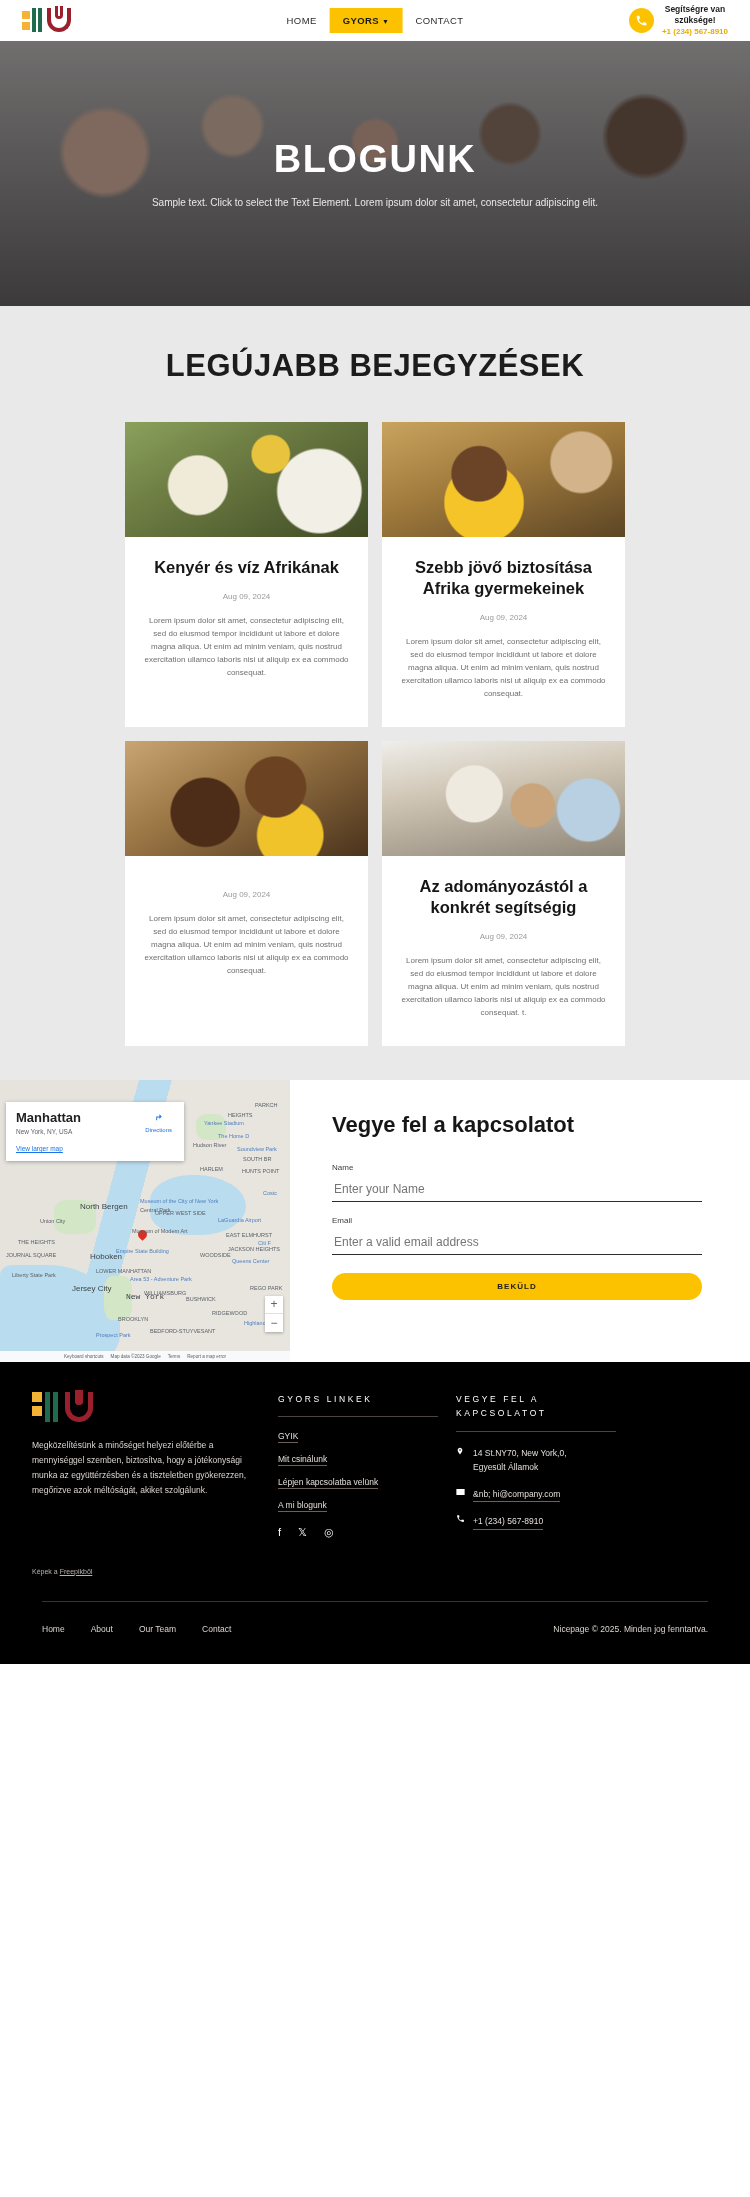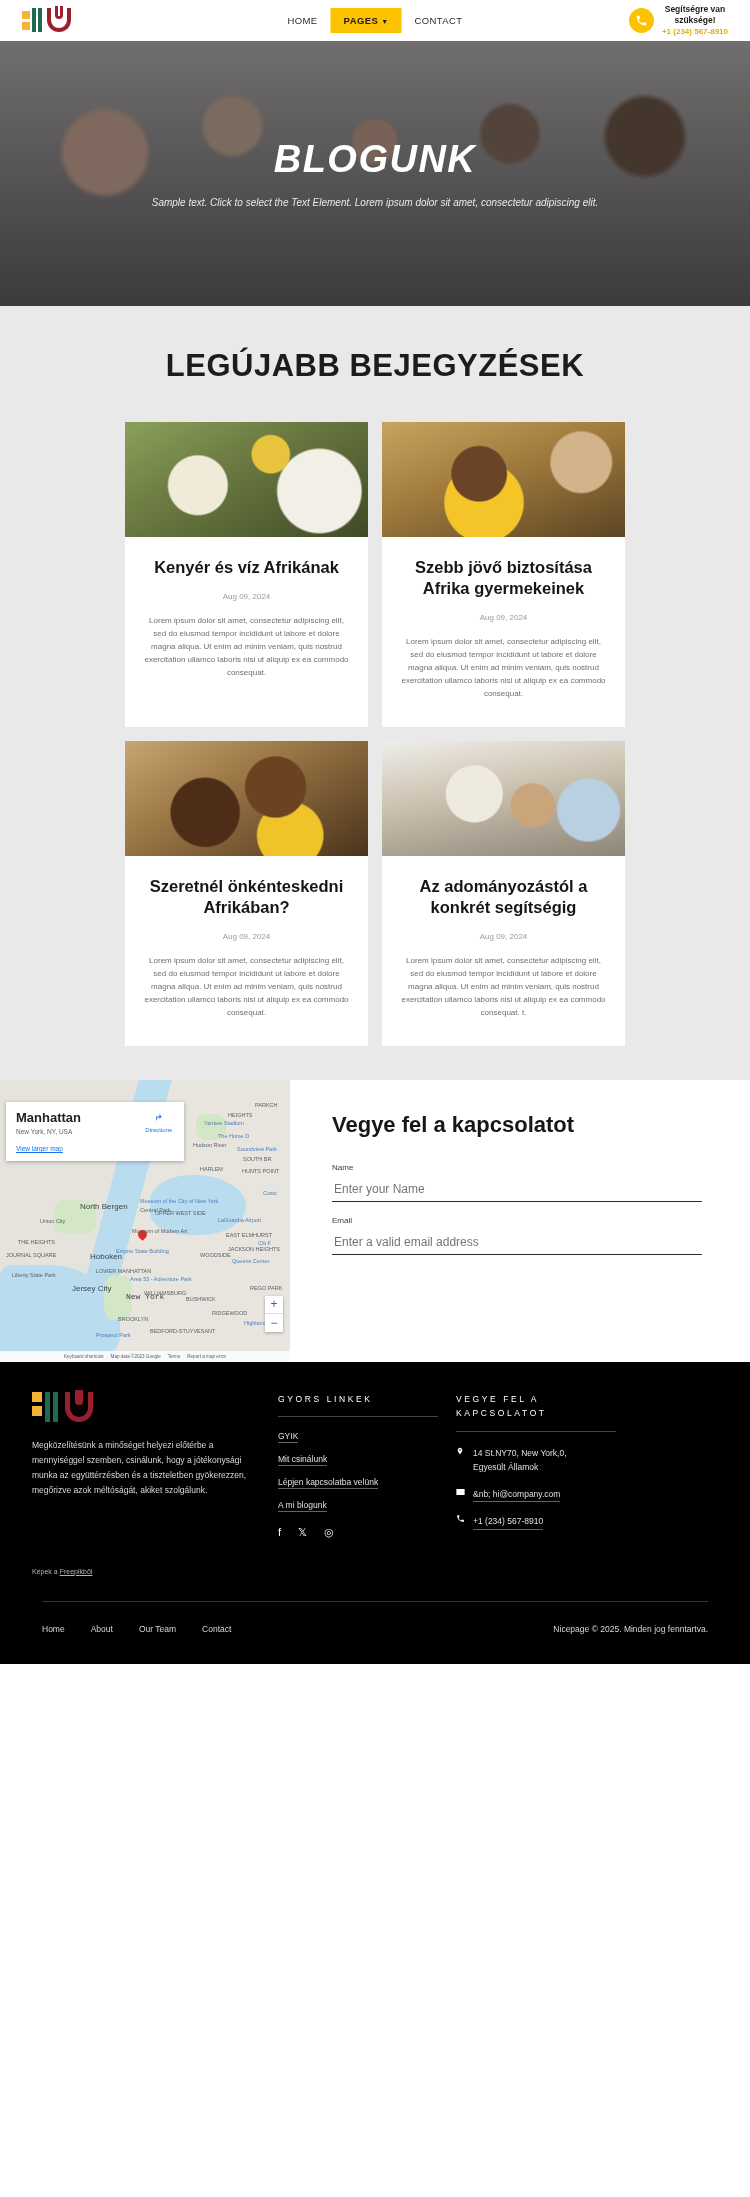--- a/index.html
+++ b/index.html
@@ -68,21 +68,21 @@
   .help-text .h1 { font-size: 8.5px; font-weight: 700; color: #1c1c1c; display: block; text-align: center; }
   .help-text .h2 { font-size: 8px; font-weight: 700; color: #e8ab00; display: block; margin-top: 2px; }
 
   
   .hero {
     height: 265px;
     position: relative;
     overflow: hidden;
     background: linear-gradient(160deg,#7e7a77 0%, #6b6765 40%, #4a4744 100%);
     display: flex; flex-direction: column;
-    align-items: center; justify-content: center; font-style: italic;
+    align-items: center; justify-content: center;
   }
   .hero-photo {
     position: absolute; inset: 0;
     background:
       radial-gradient(circle at 14% 42%, #e8b79a 0 6%, transparent 7%),
       radial-gradient(circle at 31% 32%, #ddbb9e 0 5%, transparent 6%),
       radial-gradient(circle at 50% 38%, #d9a98c 0 5%, transparent 6%),
       radial-gradient(circle at 68% 35%, #8a6a52 0 5%, transparent 6%),
       radial-gradient(circle at 86% 36%, #6e4c36 0 5.5%, transparent 6.5%),
       linear-gradient(180deg,#c9c4bd 0%, #b0aaa3 22%, #8d8782 55%, #5c5652 100%);
@@ -289,21 +289,21 @@
     </div>
     <div class="logo-bar"></div>
     <div class="logo-bar"></div>
     <div class="logo-u">
       <div class="logo-u-inner"></div>
     </div>
   </div>
 
   <nav class="nav">
     <a href="#"><span>HOME</span></a>
-    <a href="#" class="active"><span>PAGES</span><span class="caret">▼</span></a>
+    <a href="#" class="active"><span>GYORS</span><span class="caret">▼</span></a>
     <a href="#"><span>CONTACT</span></a>
   </nav>
 
   <div class="help">
     <div class="help-circle">
       <svg width="13" height="13" viewBox="0 0 24 24" fill="#fff">
           <path d="M6.6 10.8c1.4 2.8 3.8 5.1 6.6 6.6l2.2-2.2c.3-.3.7-.4 1-.2 1.1.4 2.4.6 3.6.6.6 0 1 .4 1 1V20c0 .6-.4 1-1 1C10.6 21 3 13.4 3 4c0-.6.4-1 1-1h3.5c.6 0 1 .4 1 1 0 1.3.2 2.5.6 3.6.1.3 0 .7-.2 1l-2.3 2.2z"></path>
         </svg>
     </div>
     <div class="help-text">
@@ -342,21 +342,20 @@
       <div class="card-body">
         <h3 class="card-title">Szebb jövő biztosítása Afrika gyermekeinek</h3>
         <div class="card-date">Aug 09, 2024</div>
         <p class="card-text">Lorem ipsum dolor sit amet, consectetur adipiscing elit, sed do eiusmod tempor incididunt ut labore et dolore magna aliqua. Ut enim ad minim veniam, quis nostrud exercitation ullamco laboris nisi ut aliquip ex ea commodo consequat.</p>
       </div>
     </article>
 
     <article class="card">
       <div class="card-img ph3"></div>
       <div class="card-body">
-        <h3 class="card-title">Szeretnél önkénteskedni Afrikában?</h3>
         <div class="card-date">Aug 09, 2024</div>
         <p class="card-text">Lorem ipsum dolor sit amet, consectetur adipiscing elit, sed do eiusmod tempor incididunt ut labore et dolore magna aliqua. Ut enim ad minim veniam, quis nostrud exercitation ullamco laboris nisi ut aliquip ex ea commodo consequat.</p>
       </div>
     </article>
 
     <article class="card">
       <div class="card-img ph4"></div>
       <div class="card-body">
         <h3 class="card-title">Az adományozástól a konkrét segítségig</h3>
         <div class="card-date">Aug 09, 2024</div>
@@ -454,39 +453,40 @@
       <label>Name</label>
       <input type="text" placeholder="Enter your Name" style="">
     </div>
 
     <div class="field">
       <label>Email</label>
       <input type="text" placeholder="Enter a valid email address" style="">
     </div>
 
 
+    <button class="submit">BEKÜLD</button>
   </div>
 </section>
 
 <footer class="footer">
   <div class="footer-cols">
 
     <div class="f-brand">
       <div class="f-logo">
         <div class="f-logo-col">
           <div class="f-sq"></div>
           <div class="f-sq"></div>
         </div>
         <div class="f-bar"></div>
         <div class="f-bar"></div>
         <div class="f-u">
           <div class="f-u-inner"></div>
         </div>
       </div>
-      <p class="f-desc">Megközelítésünk a minőséget helyezi előtérbe a mennyiséggel szemben, csinálunk, hogy a jótékonysági munka az együttérzésben és a tiszteletben gyökerezzen, megőrizve azok méltóságát, akiket szolgálunk.</p>
+      <p class="f-desc">Megközelítésünk a minőséget helyezi előtérbe a mennyiséggel szemben, biztosítva, hogy a jótékonysági munka az együttérzésben és a tiszteletben gyökerezzen, megőrizve azok méltóságát, akiket szolgálunk.</p>
     </div>
 
     <div class="f-col">
       <div class="f-head">GYORS LINKEK</div>
       <div class="f-links">
         <a href="#">GYIK</a>
         <a href="#">Mit csinálunk</a>
         <a href="#">Lépjen kapcsolatba velünk</a>
         <a href="#">A mi blogunk</a>
       </div>

